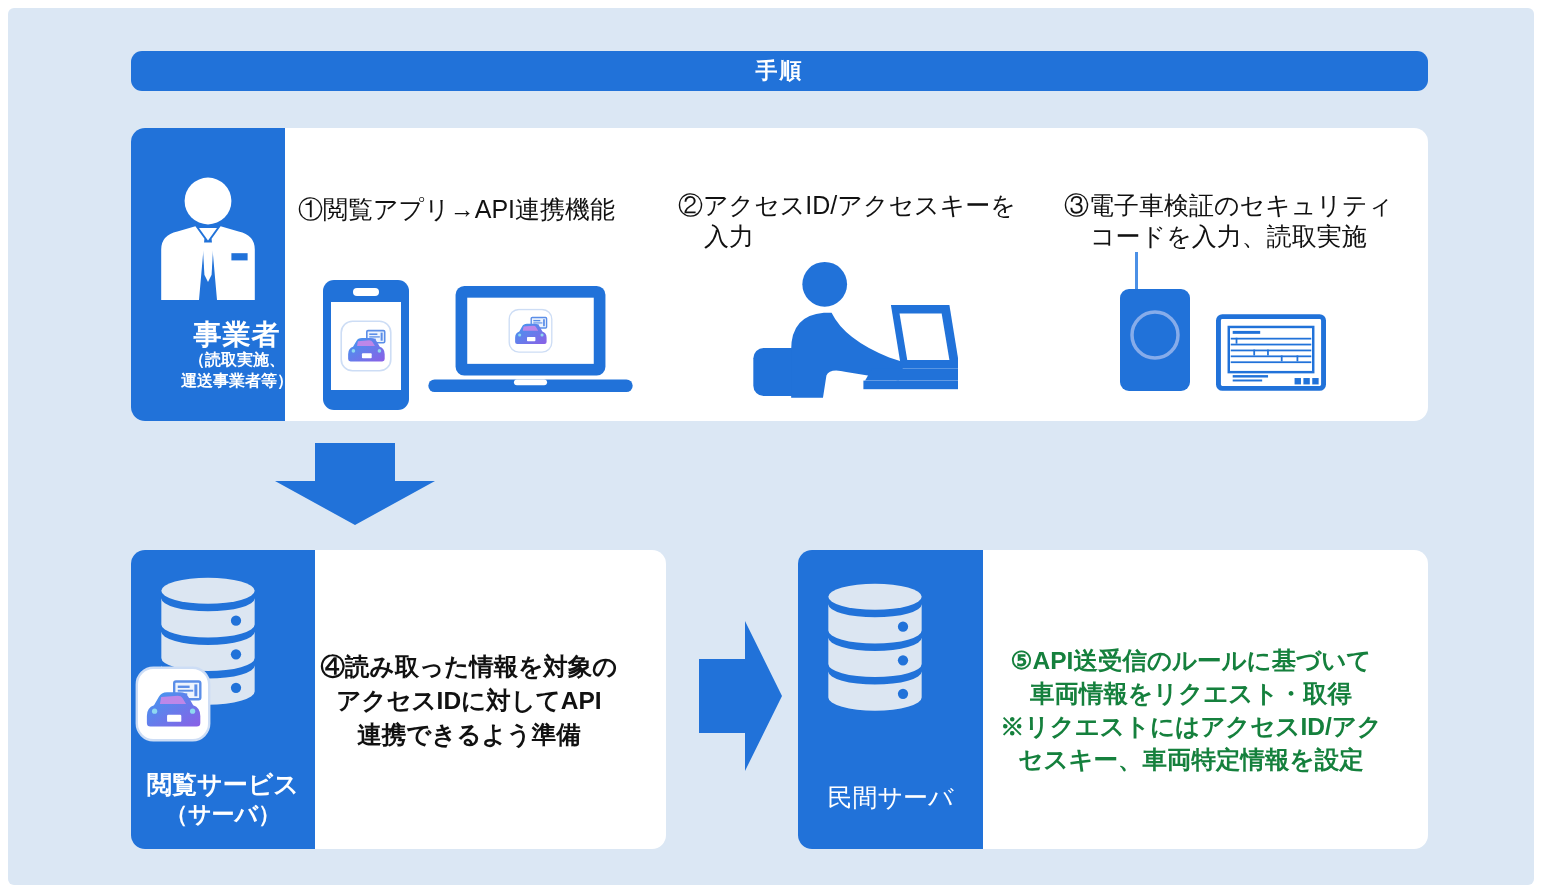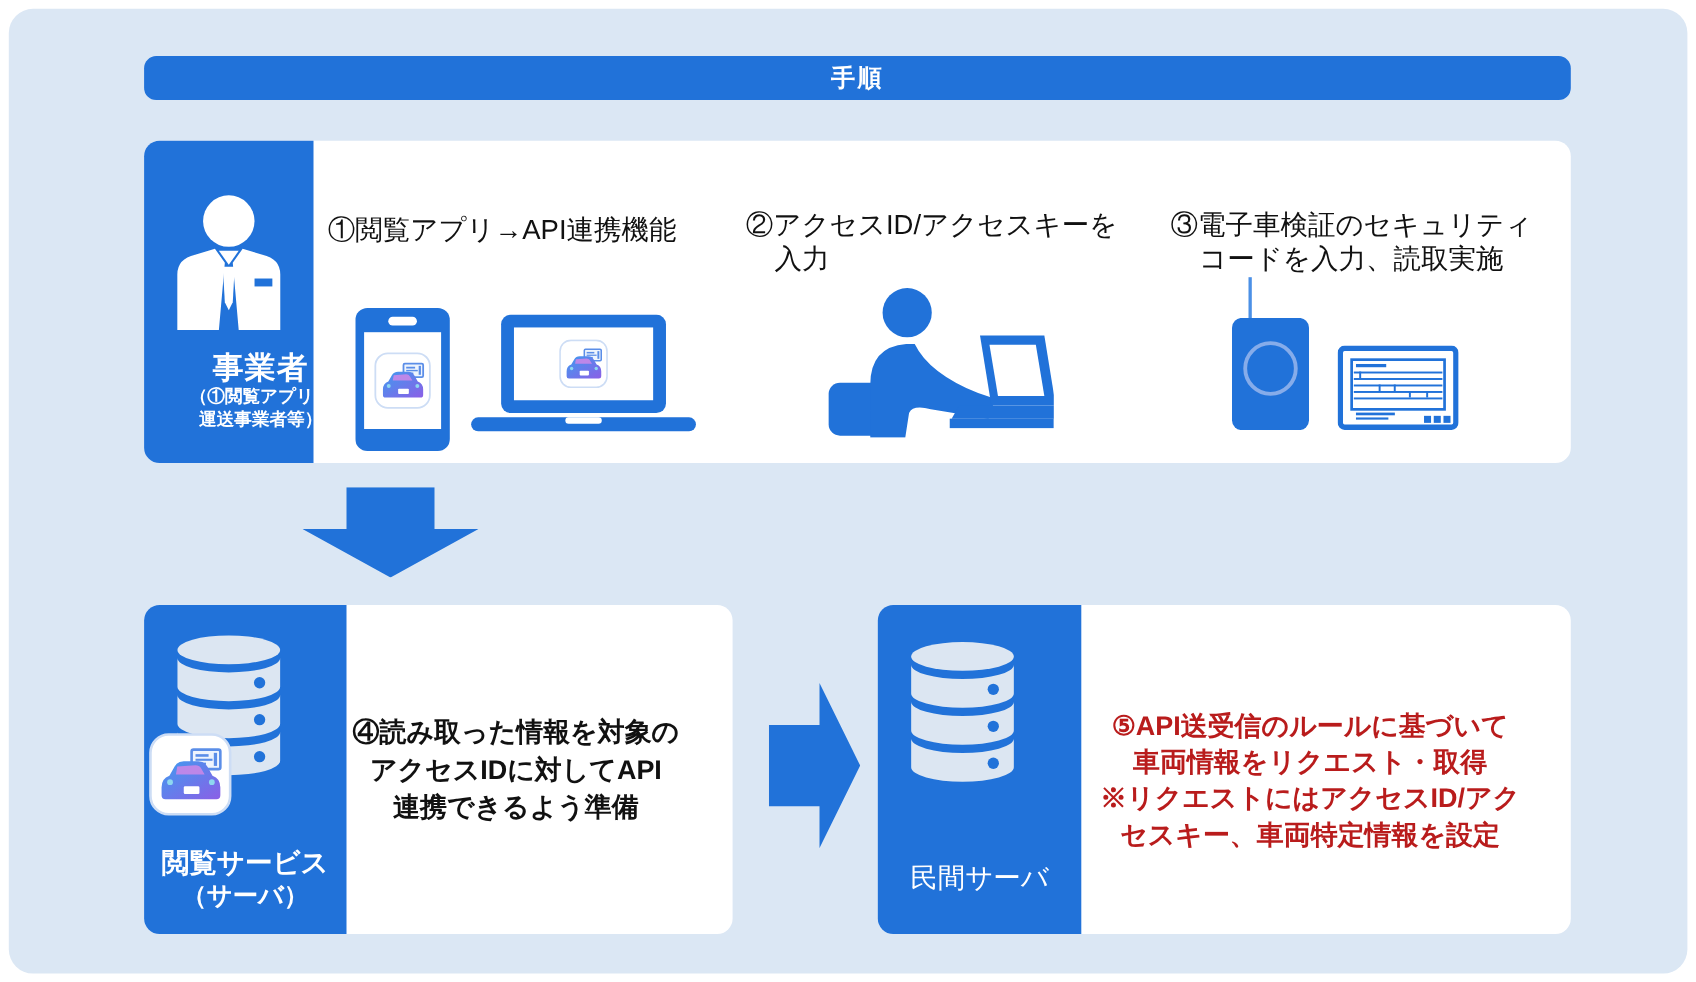--- a/index.html
+++ b/index.html
@@ -1,21 +1,21 @@
 <!DOCTYPE html>
 <html><head>
 <meta charset="utf-8">
 <style>
   html,body{margin:0;padding:0;}
   body{
     width:1542px;height:893px;position:relative;background:#ffffff;
     font-family:"Liberation Sans",sans-serif;overflow:hidden;
   }
   .panel{position:absolute;left:8px;top:8px;width:1526px;height:877px;
-    background:#dbe7f4;border-radius:22px;}
+    background:#dbe7f4;border-radius:6px;}
   .abs{position:absolute;}
   .blue{background:#2172d9;}
   .whitebox{position:absolute;background:#ffffff;border-radius:14px;}
 
   
   .titlebar{left:123px;top:43px;width:1297px;height:40px;border-radius:11px;
     display:flex;align-items:center;justify-content:center;}
   .titlebar span{color:#fff;font-size:22px;font-weight:700;letter-spacing:2px;}
 
   
@@ -52,21 +52,21 @@
   .db{position:absolute;left:21px;top:24px;}
   .db5{position:absolute;left:21px;top:30px;}
   .appoverlay{position:absolute;left:4px;top:116px;}
   .srv-l1{position:absolute;left:0;width:100%;top:218px;font-size:25px;font-weight:700;}
   .srv-l2{position:absolute;left:0;width:100%;top:249px;font-size:23px;font-weight:700;}
   .srv-r1{position:absolute;left:0;width:100%;top:231px;font-size:25px;font-weight:400;}
 
   .block4{position:absolute;left:163px;top:100px;width:350px;text-align:center;
     color:#111;font-weight:700;font-size:24.5px;line-height:34px;white-space:nowrap;}
   .block5{position:absolute;left:168px;top:94px;width:450px;text-align:center;
-    color:#b91c1c;font-weight:700;font-size:24.5px;line-height:33px;white-space:nowrap;}
+    color:#15803d;font-weight:700;font-size:24.5px;line-height:33px;white-space:nowrap;}
   .block4 span,.block5 span{display:block;}
 </style>
 </head>
 <body>
 
 <svg width="0" height="0" style="position:absolute" aria-hidden="true">
   <defs>
     <linearGradient id="carg" x1="0" y1="0" x2="1" y2="1">
       <stop offset="0" stop-color="#3f9bf0"></stop>
       <stop offset="1" stop-color="#8b5fe6"></stop>
@@ -106,21 +106,21 @@
     <div class="sidebar">
       <svg class="abs" style="left:21px;top:46px;" width="112" height="126" viewBox="0 0 120 140">
         <circle cx="60" cy="30" r="26" fill="#fff"></circle>
         <path d="M8,140 L8,84 Q8,68 26,64 L46,58 L56,72 L50,140 Z" fill="#fff"></path>
         <path d="M112,140 L112,84 Q112,68 94,64 L74,58 L64,72 L70,140 Z" fill="#fff"></path>
         <polygon points="50,60 70,60 60,74" fill="#fff"></polygon>
         <polygon points="54,76 66,76 64,112 60,120 56,112" fill="#fff"></polygon>
         <rect x="86" y="88" width="18" height="8" fill="#2172d9"></rect>
       </svg>
       <div class="nm actor-name">事業者</div>
-      <div class="nm actor-sub1">（①閲覧アプリ、</div>
+      <div class="nm actor-sub1">（読取実施、</div>
       <div class="nm actor-sub2">運送事業者等）</div>
     </div>
 
     <div class="steptext s1">
       <span>①閲覧アプリ→API連携機能</span>
     </div>
     <svg class="abs phone" width="86" height="130" viewBox="0 0 86 130">
       <rect x="0" y="0" width="86" height="130" rx="11" fill="#2172d9"></rect>
       <rect x="30" y="8" width="26" height="8" rx="4" fill="#ffffff"></rect>
       <rect x="8" y="22" width="70" height="88" fill="#ffffff"></rect>

